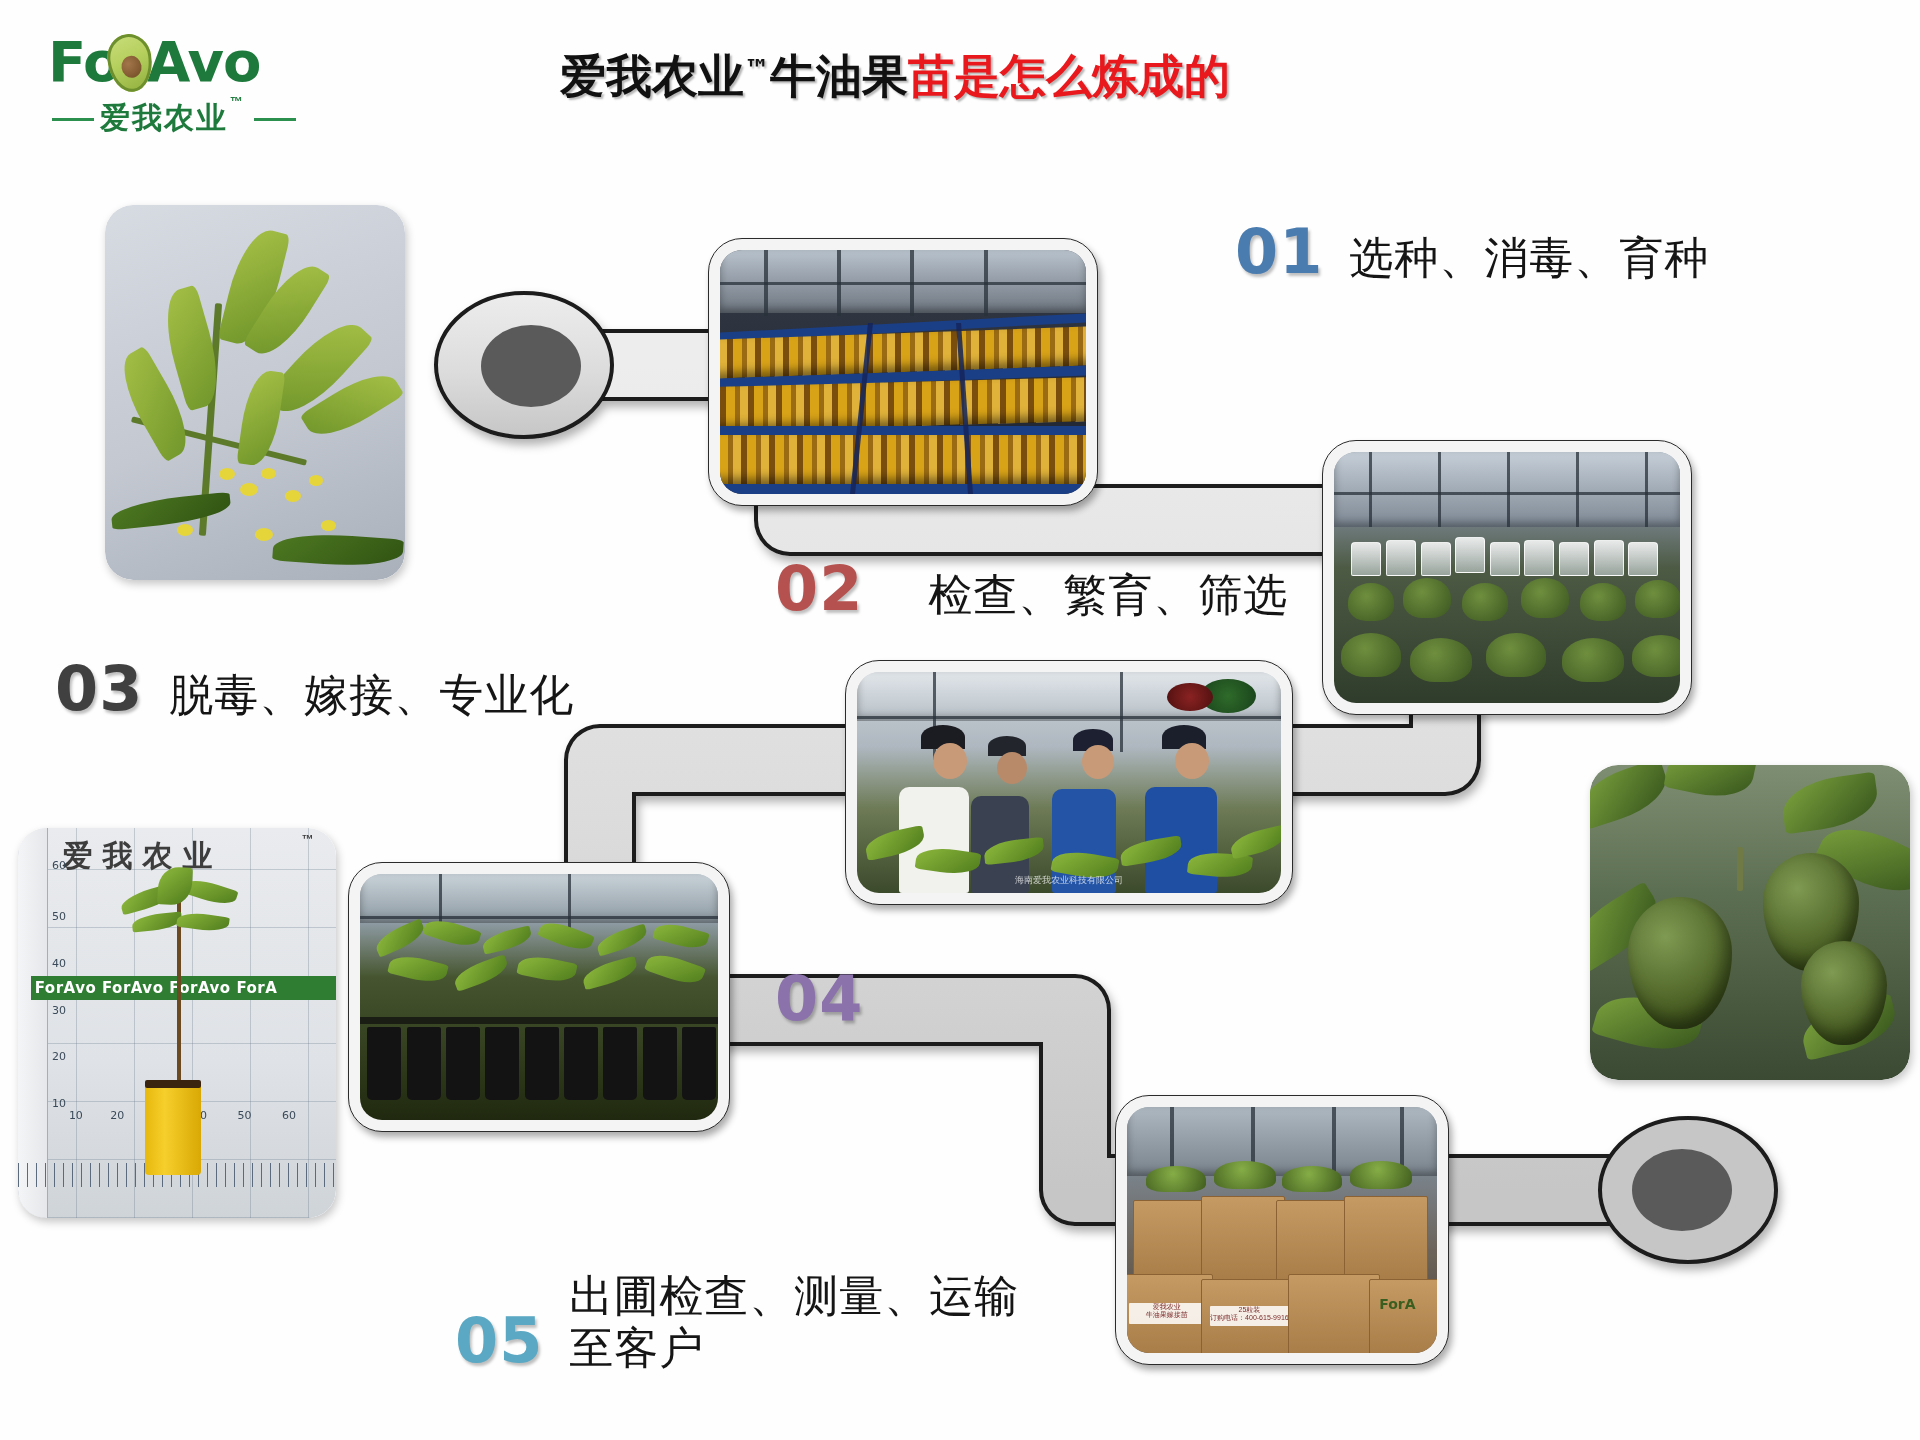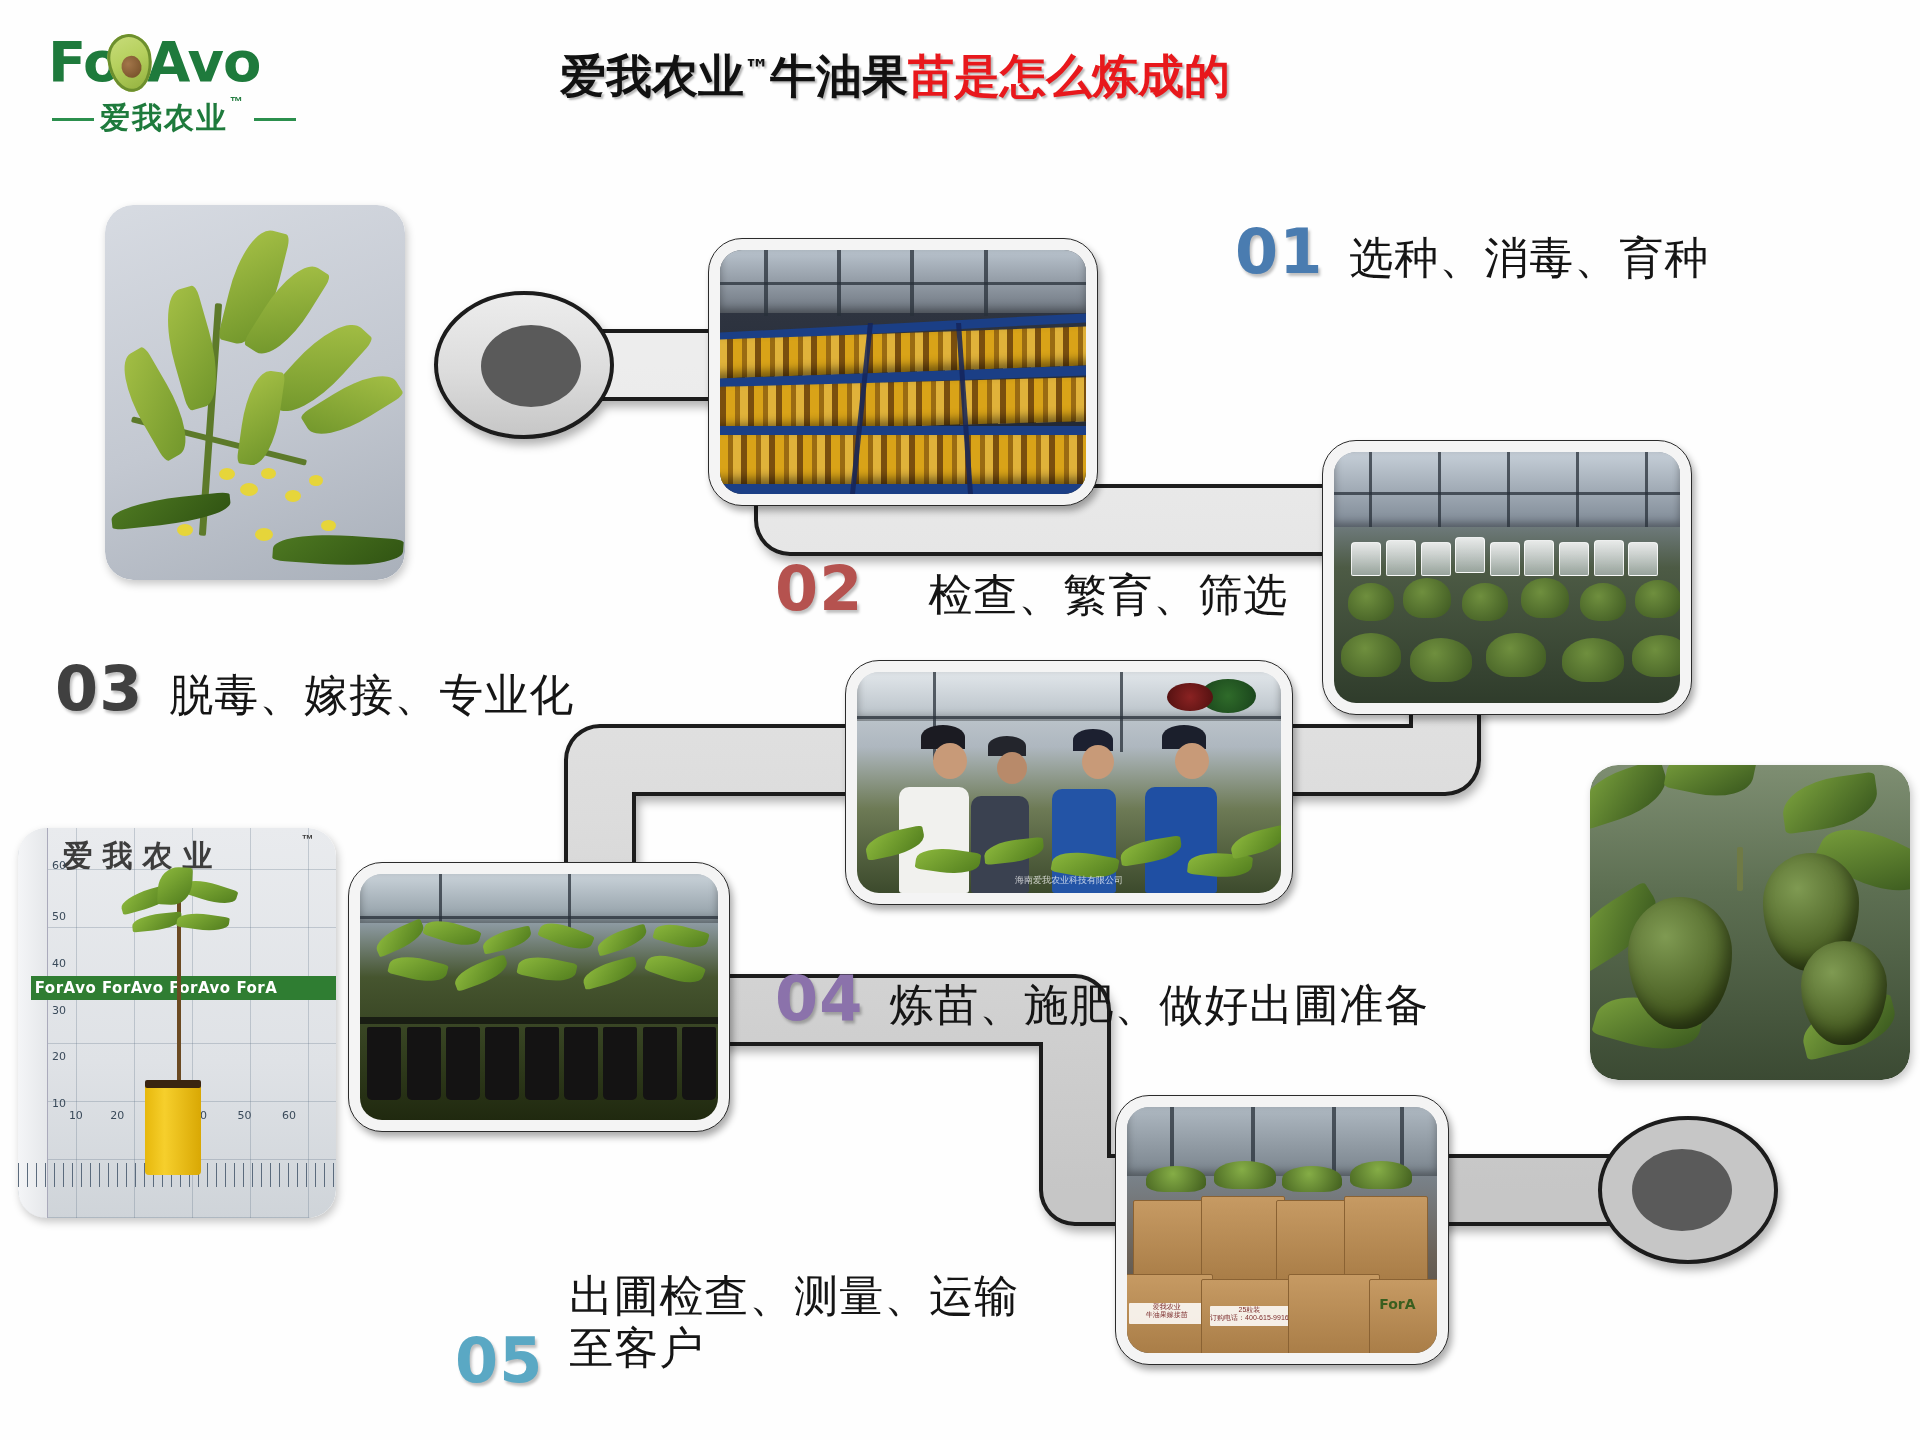--- a/index.html
+++ b/index.html
@@ -465,22 +465,21 @@
     <span class="txt">检查、繁育、筛选</span>
   </div>
 
   <div class="step" style="left:55px; top:652px;">
     <span class="num" style="color: #404040;">03</span>
     <span class="txt">脱毒、嫁接、专业化</span>
   </div>
 
   <div class="step" style="left:775px; top:962px;">
     <span class="num" style="color: rgb(139, 114, 171);">04</span>
-    <span class="txt">炼苗、施肥、做好出圃准备</span>
   </div>
 
   <div class="step two-line" style="left:455px; top:1270px;">
-    <span class="num" style="color: rgb(90, 168, 196); margin-top: 20px;">05</span>
+    <span class="num" style="color: rgb(90, 168, 196);">05</span>
     <span class="txt">出圃检查、测量、运输
 至客户</span>
   </div>
 
 </div>
 
 </body></html>

